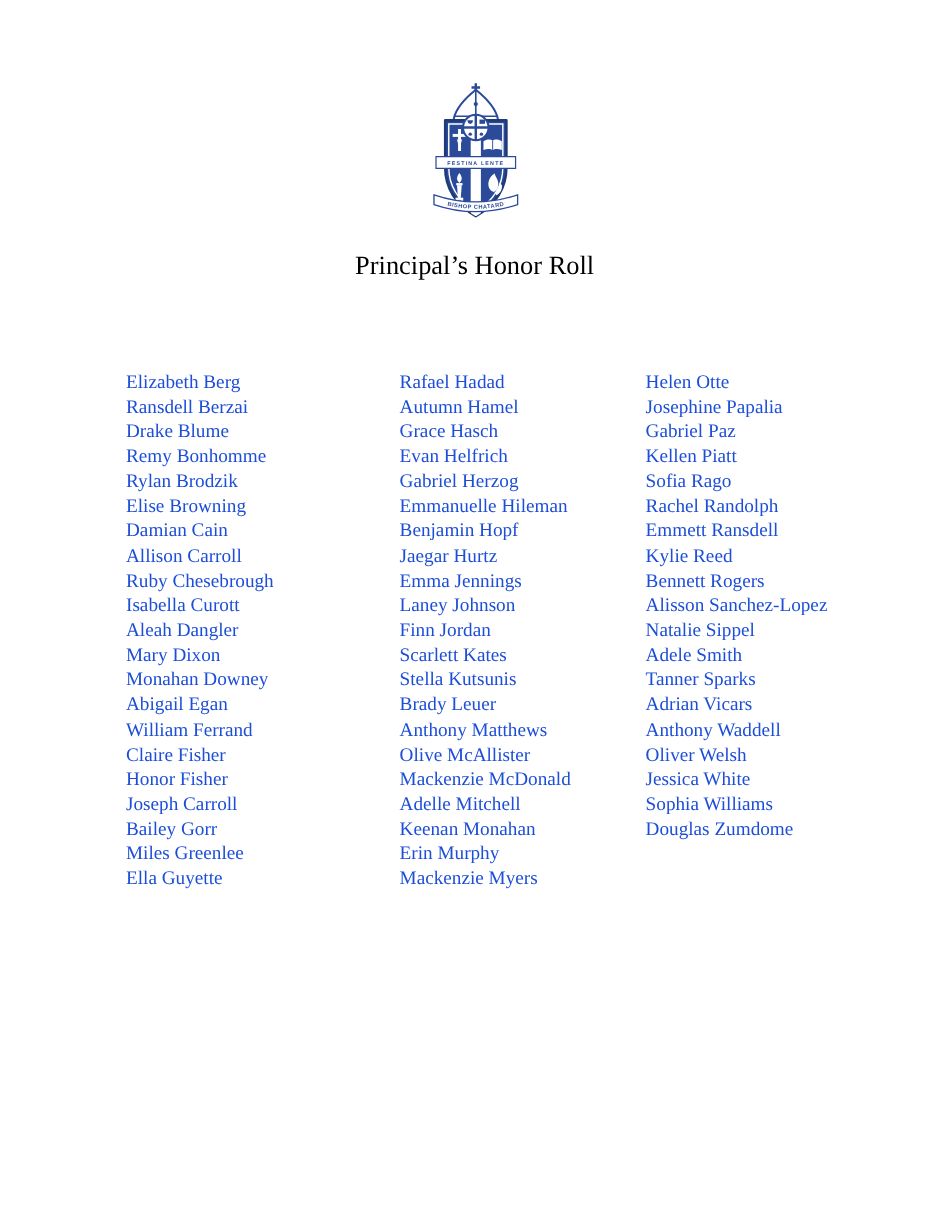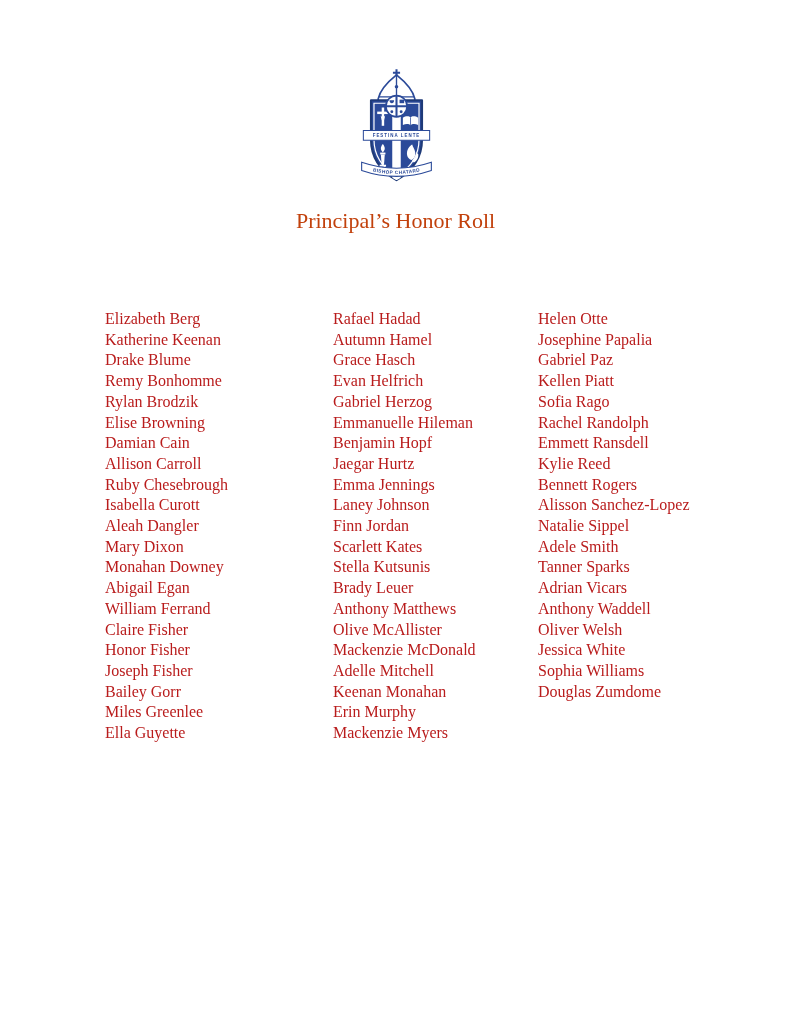--- a/index.html
+++ b/index.html
@@ -9,25 +9,25 @@
     position:relative; width:791px; height:1024px; background:#ffffff;
     font-family:"Liberation Serif","DejaVu Serif",serif; color:#000;
     overflow:hidden;
   }
   .crest { position:absolute; left:354px; top:68px; width:85px; height:119px; }
   .cb  { fill:var(--crest-blue); }
   .cbs { stroke:var(--crest-blue); }
   .cb-t { fill:var(--crest-blue); font-family:"Liberation Sans","DejaVu Sans",sans-serif; font-weight:bold; }
   .title-block {
     position:absolute; top:206px; left:0; width:791px;
-    text-align:center; font-size:22px; line-height:29px; color:#c2410c;
+    text-align:center; font-size:22px; line-height:29px; color:#000000;
   }
   .col {
     position:absolute; top:309px; font-size:16px; line-height:20.7px;
-    white-space:nowrap; color:#b91c1c;
+    white-space:nowrap; color:#1d4ed8;
   }
   .col-1 { left:105px; }
   .col-2 { left:333px; }
   .col-3 { left:538px; }
 </style>
 </head>
 <body>
 
 <div class="page">
 
@@ -100,37 +100,37 @@
       </text>
     </g>
   </svg>
 
   <div class="title-block">
     <div>Principal’s Honor Roll</div>
   </div>
 
   <div class="col col-1">
       <div>Elizabeth Berg</div>
-      <div>Katherine Keenan</div>
+      <div>Ransdell Berzai</div>
       <div>Drake Blume</div>
       <div>Remy Bonhomme</div>
       <div>Rylan Brodzik</div>
       <div>Elise Browning</div>
       <div>Damian Cain</div>
       <div>Allison Carroll</div>
       <div>Ruby Chesebrough</div>
       <div>Isabella Curott</div>
       <div>Aleah Dangler</div>
       <div>Mary Dixon</div>
       <div>Monahan Downey</div>
       <div>Abigail Egan</div>
       <div>William Ferrand</div>
       <div>Claire Fisher</div>
       <div>Honor Fisher</div>
-      <div>Joseph Fisher</div>
+      <div>Joseph Carroll</div>
       <div>Bailey Gorr</div>
       <div>Miles Greenlee</div>
       <div>Ella Guyette</div>
     </div>
   <div class="col col-2">
       <div>Rafael Hadad</div>
       <div>Autumn Hamel</div>
       <div>Grace Hasch</div>
       <div>Evan Helfrich</div>
       <div>Gabriel Herzog</div>

